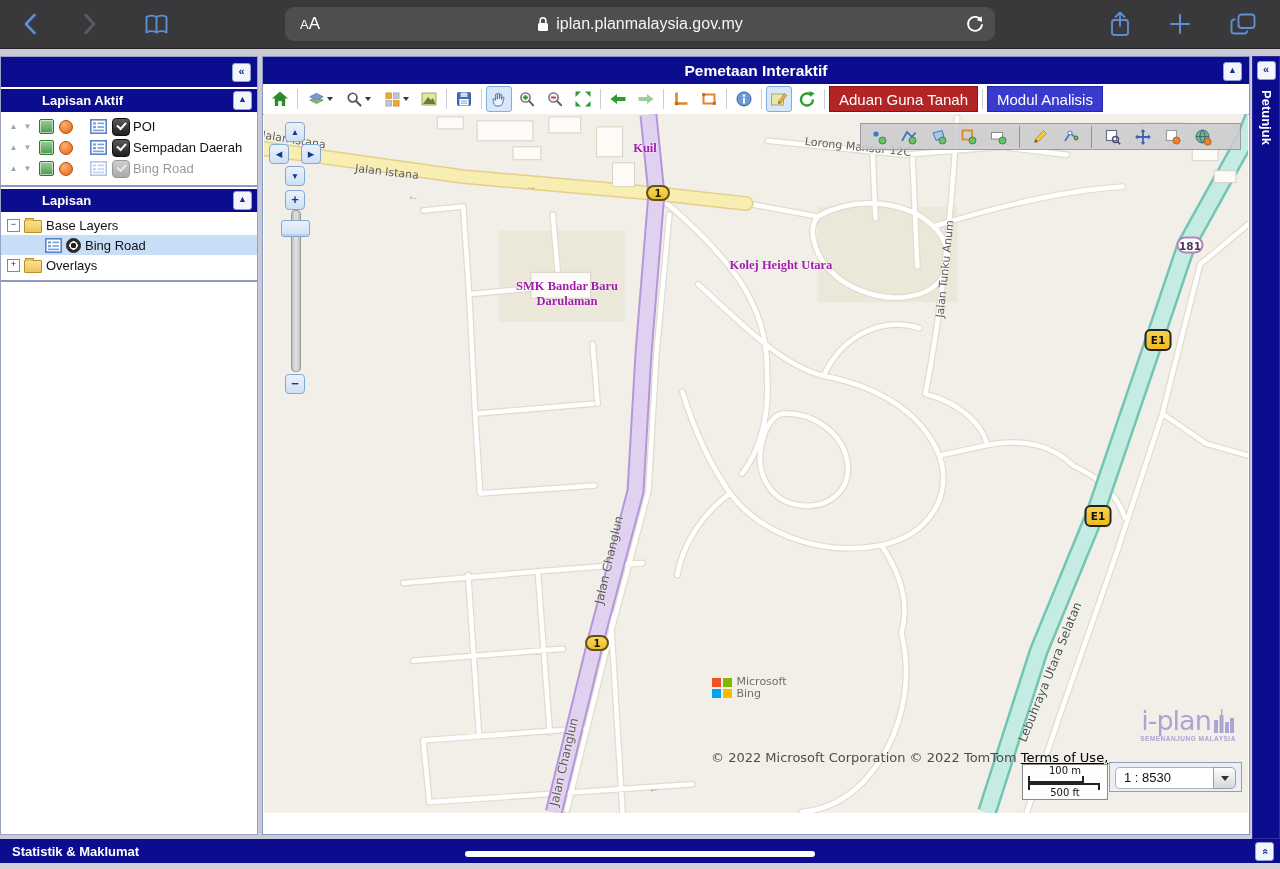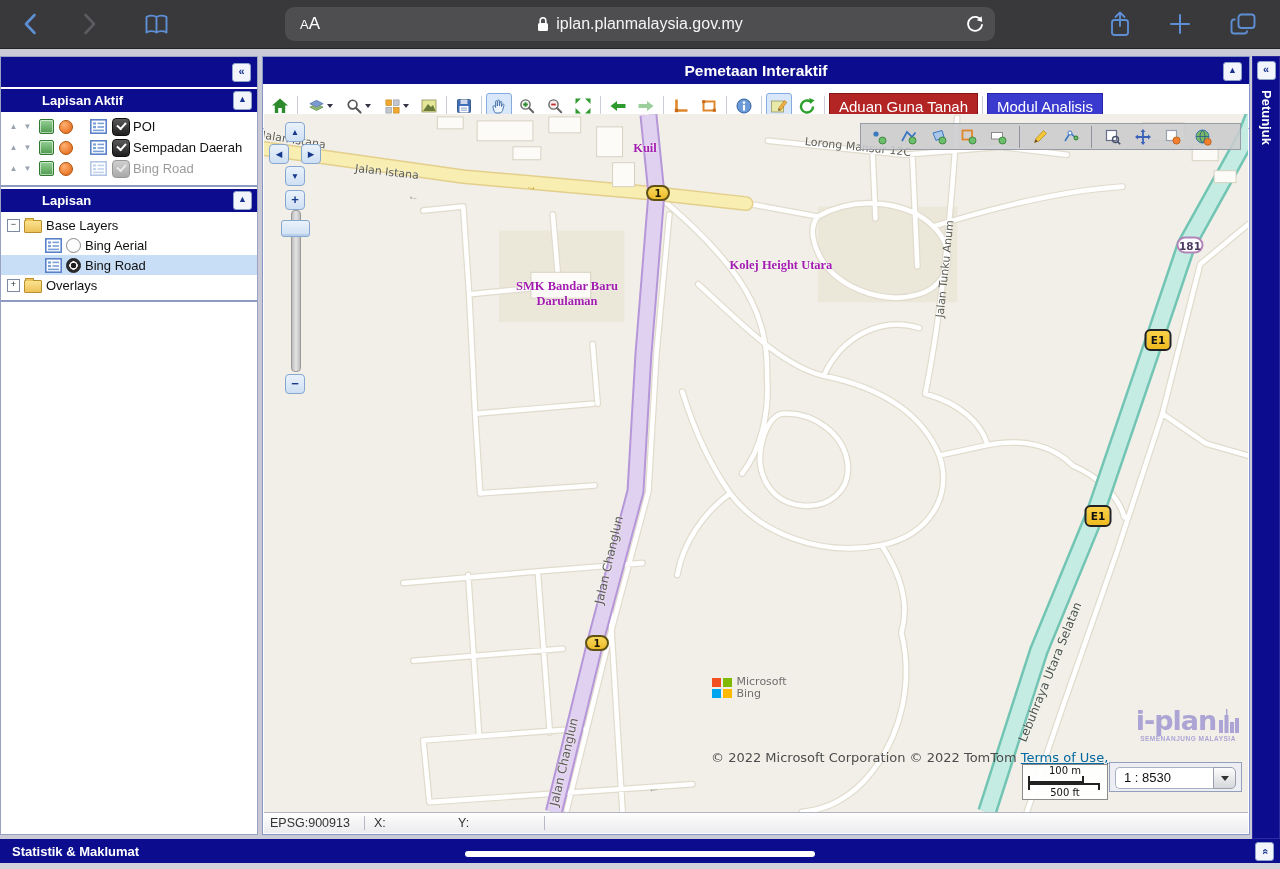--- a/index.html
+++ b/index.html
@@ -37,21 +37,21 @@
   .tree-row.sel{background:#c8ddf6;}
   .expander{width:11px;height:11px;background:#fff;border:1px solid #7e8aa0;font-size:9px;line-height:9px;text-align:center;color:#233;flex:none;}
   .folder{width:16px;height:11px;background:linear-gradient(#fae28e,#edc25a);border:1px solid #b8912e;border-radius:1px;position:relative;flex:none;margin-top:2px;}
   .folder:before{content:"";position:absolute;left:0;top:-3px;width:7px;height:2px;background:#edc25a;border:1px solid #b8912e;border-bottom:none;border-radius:1px 1px 0 0;}
   .radio{width:13px;height:13px;border-radius:50%;border:1px solid #8a8a8a;background:#fdfdfd;flex:none;}
   .radio.sel{border:1px solid #1c1c1c;background:radial-gradient(circle,#1e1e1e 0 2.6px,#f4f4f4 3px 4px,#2c2c2c 4.4px);}
   
   .map-panel{position:absolute;left:262px;top:7px;width:988px;height:779px;background:#fff;border:1px solid #8597c6;box-sizing:border-box;}
   .title-bar{height:27px;background:#0c0c8e;color:#fff;display:flex;align-items:center;justify-content:center;font-weight:bold;font-size:15.5px;position:relative;}
   .title-bar .tool-btn{position:absolute;right:7px;top:5px;}
-  .toolbar{height:30px;background:#fff;border-bottom:1px solid #a8b6da;display:flex;align-items:center;gap:2px;padding:7px 4px;}
+  .toolbar{height:30px;background:#fff;border-bottom:1px solid #a8b6da;display:flex;align-items:center;gap:2px;padding:0 4px;}
   .tb{width:24px;height:24px;display:flex;align-items:center;justify-content:center;border:1px solid transparent;border-radius:3px;cursor:pointer;flex:none;}
   .tb.dd{width:34px;gap:2px;}
   .tb.on{background:#d8e7fa;border-color:#86abdd;}
   .caret{width:0;height:0;border-left:3.5px solid transparent;border-right:3.5px solid transparent;border-top:4px solid #334;}
   .sep{width:1px;height:20px;background:#c9cdd9;margin:0 2px;flex:none;}
   .btn-red{height:24px;background:#b32424;border:1px solid #871414;color:#fff;font-size:15px;display:flex;align-items:center;padding:0 9px;cursor:pointer;flex:none;}
   .btn-blue{height:24px;background:#3a3ace;border:1px solid #2626a6;color:#fff;font-size:15px;display:flex;align-items:center;padding:0 9px;cursor:pointer;flex:none;}
   .map{position:absolute;left:1px;top:57px;width:984px;height:699px;background:#f1efe7;overflow:hidden;cursor:default;}
   
   .mlabel{position:absolute;transform:translate(-50%,-50%);white-space:nowrap;pointer-events:none;}
@@ -70,30 +70,30 @@
   .pz-handle{position:absolute;left:17px;top:106px;width:27px;height:15px;background:linear-gradient(#eaf2fb,#cfe0f3);border:1px solid #86a7d0;border-radius:3px;cursor:grab;box-shadow:inset 0 -4px 0 -2px #b9d0ea;}
   
   .draw-bar{position:absolute;left:596px;top:9px;width:381px;height:27px;background:rgba(204,204,206,.88);border:1px solid #979ca6;display:flex;align-items:center;gap:7px;padding:0 6px;box-sizing:border-box;}
   .dtb{width:23px;height:22px;display:flex;align-items:center;justify-content:center;cursor:pointer;flex:none;}
   .dsep{width:1px;height:22px;background:#8d929c;margin:0 2px;flex:none;}
   
   .ms-logo{position:absolute;left:448px;top:562px;display:flex;gap:5px;align-items:flex-start;pointer-events:none;}
   .ms-grid{display:grid;grid-template-columns:9px 9px;grid-template-rows:9px 9px;gap:1.5px;margin-top:2px;}
   .ms-txt{color:#6e6e6e;font-size:11px;line-height:12px;font-family:"DejaVu Sans",sans-serif;}
   .attrib{position:absolute;left:447px;top:636px;font-size:13px;color:#4c4c4c;font-family:"DejaVu Sans",sans-serif;white-space:nowrap;}
-  .attrib a{color:#0369a1;text-decoration:underline;cursor:pointer;}
+  .attrib a{color:#000000;text-decoration:underline;cursor:pointer;}
   .scalebar{position:absolute;left:758px;top:650px;width:84px;height:34px;background:rgba(255,255,255,.9);border:1px solid #8b8b8b;font-family:"DejaVu Sans",sans-serif;}
   .sb-txt{position:absolute;width:100%;text-align:center;font-size:10px;color:#111;}
   .sb-br{position:absolute;box-sizing:border-box;}
   .scale-sel{position:absolute;left:845px;top:648px;width:133px;height:30px;background:#eceef3;border:1px solid #93a0bb;box-sizing:border-box;padding-left:42px;}
   .scale-in{position:absolute;left:5px;top:4px;width:96px;height:20px;background:#fff;border:1px solid #a9b2c4;border-right:none;border-radius:5px 0 0 5px;font-size:13px;line-height:20px;padding-left:8px;color:#111;}
   .scale-btn{position:absolute;right:5px;top:4px;width:23px;height:22px;background:linear-gradient(#fdfdfd,#d6d7db);border:1px solid #9aa0ae;border-radius:0 5px 5px 0;box-sizing:border-box;display:flex;align-items:center;justify-content:center;cursor:pointer;}
   .scale-btn .caret{border-top-color:#333;border-left-width:4px;border-right-width:4px;border-top-width:5px;}
   .watermark{position:absolute;left:866px;top:594px;width:116px;text-align:center;opacity:.55;pointer-events:none;color:#7468c6;}
-  .wm-title{font-size:27px;font-weight:bold;letter-spacing:-1px;line-height:26px;font-family:"DejaVu Sans",sans-serif;}
+  .wm-title{font-size:27px;font-weight:normal;letter-spacing:-1px;line-height:26px;font-family:"DejaVu Sans",sans-serif;}
   .wm-sub{font-size:6.5px;font-weight:bold;letter-spacing:.5px;margin-top:1px;}
   
   .statusbar{position:absolute;left:1px;bottom:1px;width:984px;height:20px;background:linear-gradient(#fefefe,#ebebee);border-top:1px solid #b2b6c4;display:flex;align-items:center;font-size:12.5px;color:#333;}
   .st-sep{width:1px;height:14px;background:#b5b9c5;}
   
   .right-strip{position:absolute;left:1252px;top:7px;width:28px;height:783px;background:#0c0c8e;border:1px solid #2a2a9e;box-sizing:border-box;display:flex;flex-direction:column;align-items:center;}
   .rs-label{writing-mode:vertical-lr;color:#fff;font-weight:bold;font-size:13px;margin-top:10px;}
   .bottom-bar{position:absolute;left:0;top:790px;width:1280px;height:24px;background:#0c0c8e;display:flex;align-items:center;}
   .bb-label{color:#fff;font-weight:bold;font-size:13px;margin-left:12px;}
   .bb-btn{position:absolute;right:6px;top:3px;transform:rotate(90deg);}
@@ -223,32 +223,20 @@
       <div class="panel-hd">
         <span class="t">Lapisan</span>
         <div class="tool-btn small">▲</div>
       </div>
       <div class="panel-bd tree">
         <div class="tree-row">
           <span class="expander">−</span>
           <span class="folder"></span>
           <span>Base Layers</span>
         </div>
-        <div class="tree-row child">
-          <svg class="legend-ico" viewBox="0 0 17 15">
-              <rect x=".8" y=".8" width="15.4" height="13.4" fill="#fff" stroke="#5b82c8" stroke-width="1.6"></rect>
-              <rect x="3" y="3.4" width="3" height="2.2" fill="#7aa0d8"></rect>
-              <rect x="7.5" y="3.6" width="6.5" height="1.6" fill="#7aa0d8"></rect>
-              <rect x="3" y="7" width="3" height="2.2" fill="#7aa0d8"></rect>
-              <rect x="7.5" y="7.2" width="6.5" height="1.6" fill="#7aa0d8"></rect>
-              <rect x="3" y="10.6" width="11" height="1.6" fill="#7aa0d8"></rect>
-            </svg>
-          <span class="radio"></span>
-          <span>Bing Aerial</span>
-        </div>
         <div class="tree-row child sel">
           <svg class="legend-ico" viewBox="0 0 17 15">
               <rect x=".8" y=".8" width="15.4" height="13.4" fill="#fff" stroke="#5b82c8" stroke-width="1.6"></rect>
               <rect x="3" y="3.4" width="3" height="2.2" fill="#7aa0d8"></rect>
               <rect x="7.5" y="3.6" width="6.5" height="1.6" fill="#7aa0d8"></rect>
               <rect x="3" y="7" width="3" height="2.2" fill="#7aa0d8"></rect>
               <rect x="7.5" y="7.2" width="6.5" height="1.6" fill="#7aa0d8"></rect>
               <rect x="3" y="10.6" width="11" height="1.6" fill="#7aa0d8"></rect>
             </svg>
           <span class="radio sel"></span>
@@ -576,27 +564,20 @@
               <rect x="6.5" y="7" width="4" height="18"></rect>
               <rect x="12" y="14" width="4" height="11"></rect>
               <rect x="17" y="10" width="4" height="15"></rect>
               <rect x="8" y="1" width="1.4" height="7"></rect>
             </svg>
         </div>
         <div class="wm-sub">SEMENANJUNG MALAYSIA</div>
       </div>
     </div>
 
-    <div class="statusbar">
-      <span style="width:94px;padding-left:6px">EPSG:900913</span>
-      <span class="st-sep"></span>
-      <span style="width:84px;padding-left:9px">X:</span>
-      <span style="width:86px">Y:</span>
-      <span class="st-sep"></span>
-    </div>
   </div>
 
   <div class="right-strip">
     <div class="tool-btn" style="margin-top:4px">«</div>
     <div class="rs-label">Petunjuk</div>
   </div>
 
   <div class="bottom-bar">
     <span class="bb-label">Statistik &amp; Maklumat</span>
     <div class="tool-btn bb-btn">«</div>

